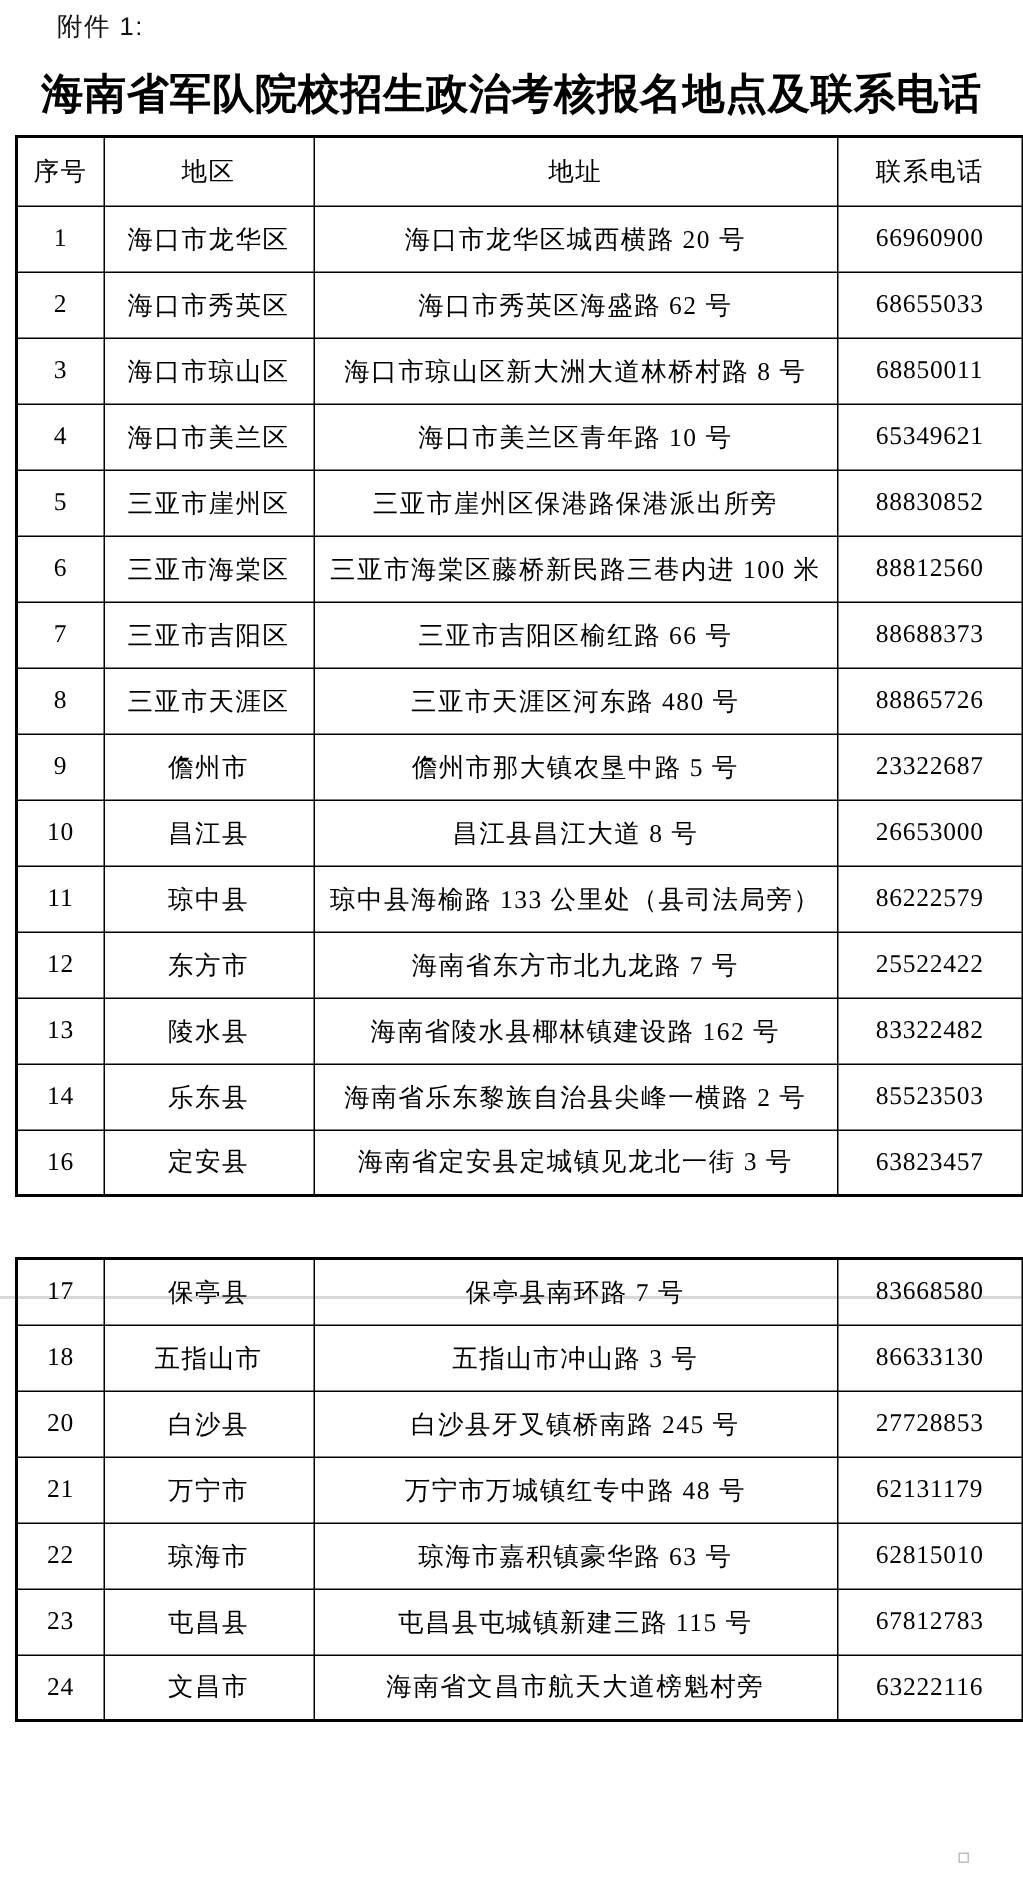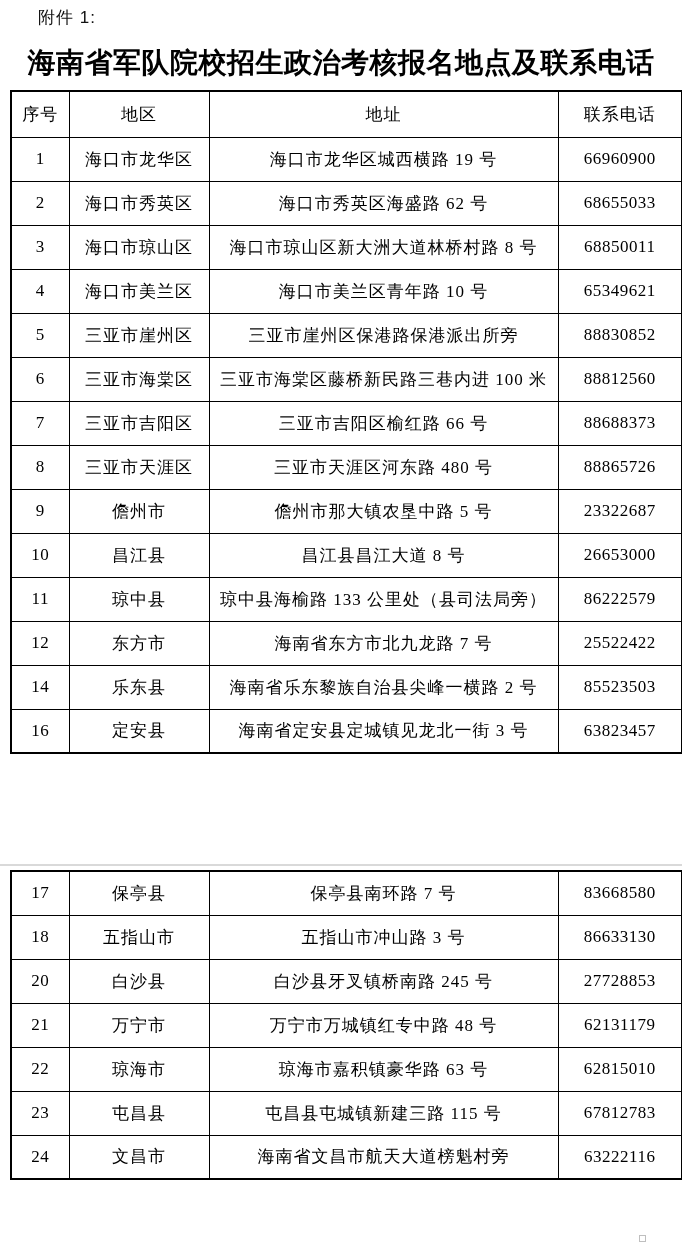--- a/index.html
+++ b/index.html
@@ -37,21 +37,21 @@
   }
   table.info-table {
     position: absolute;
     left: 10px;
     width: 667px;
     border-collapse: collapse;
     table-layout: fixed;
     border: 2px solid #000000;
   }
   #table1 { top: 90px; }
-  #table2 { top: 870px; }
+  #table2 { top: 838px; }
   .info-table th, .info-table td {
     border: 1px solid #000000;
     text-align: center;
     vertical-align: middle;
     padding: 0 2px;
     font-size: 17px;
     letter-spacing: 1px;
     overflow: hidden;
     white-space: nowrap;
   }
@@ -105,21 +105,21 @@
       <th class="col-no">序号</th>
       <th class="col-region">地区</th>
       <th class="col-address">地址</th>
       <th class="col-phone">联系电话</th>
     </tr>
   </thead>
   <tbody>
       <tr>
         <td class="col-no">1</td>
         <td class="col-region">海口市龙华区</td>
-        <td class="col-address">海口市龙华区城西横路 19 号</td>
+        <td class="col-address">海口市龙华区城西横路 20 号</td>
         <td class="col-phone">66960900</td>
       </tr>
       <tr>
         <td class="col-no">2</td>
         <td class="col-region">海口市秀英区</td>
         <td class="col-address">海口市秀英区海盛路 62 号</td>
         <td class="col-phone">68655033</td>
       </tr>
       <tr>
         <td class="col-no">3</td>
@@ -173,20 +173,26 @@
         <td class="col-no">11</td>
         <td class="col-region">琼中县</td>
         <td class="col-address">琼中县海榆路 133 公里处（县司法局旁）</td>
         <td class="col-phone">86222579</td>
       </tr>
       <tr>
         <td class="col-no">12</td>
         <td class="col-region">东方市</td>
         <td class="col-address">海南省东方市北九龙路 7 号</td>
         <td class="col-phone">25522422</td>
+      </tr>
+      <tr>
+        <td class="col-no">13</td>
+        <td class="col-region">陵水县</td>
+        <td class="col-address">海南省陵水县椰林镇建设路 162 号</td>
+        <td class="col-phone">83322482</td>
       </tr>
       <tr>
         <td class="col-no">14</td>
         <td class="col-region">乐东县</td>
         <td class="col-address">海南省乐东黎族自治县尖峰一横路 2 号</td>
         <td class="col-phone">85523503</td>
       </tr>
       <tr>
         <td class="col-no">16</td>
         <td class="col-region">定安县</td>

